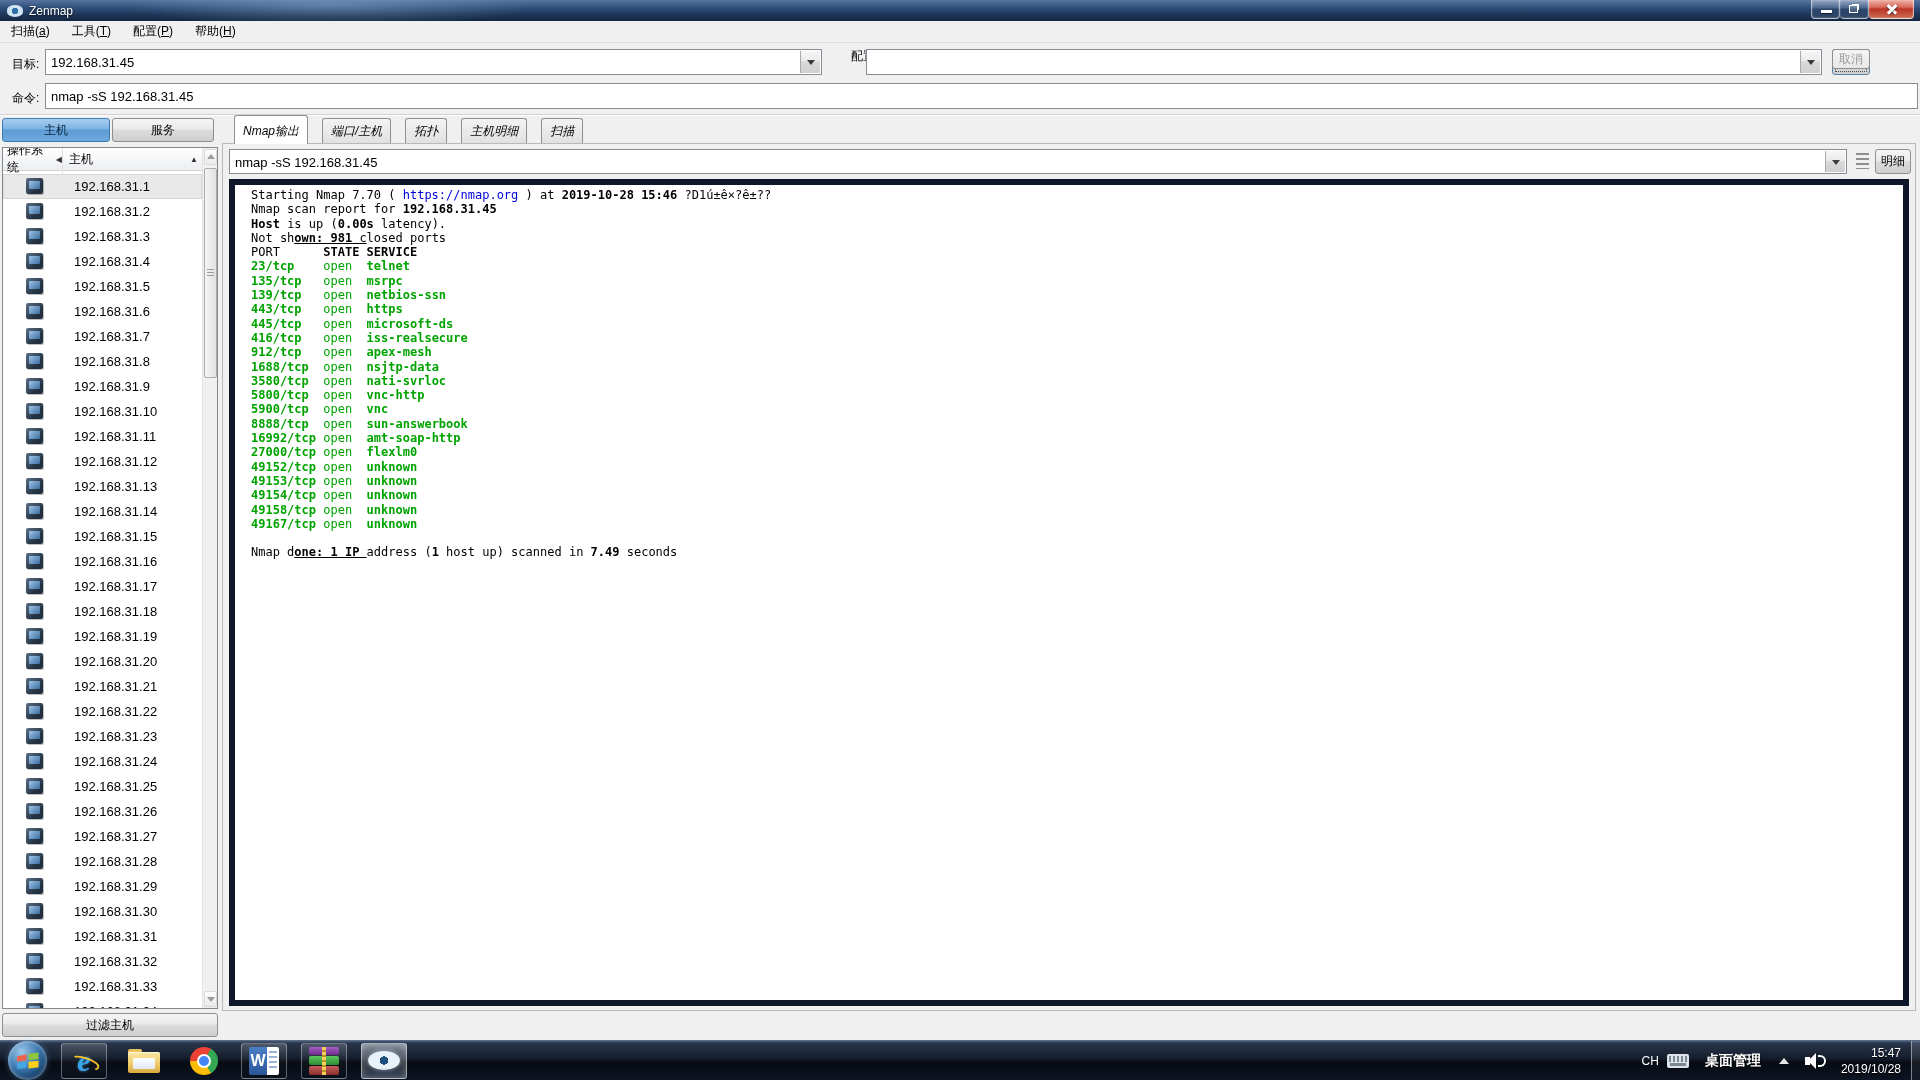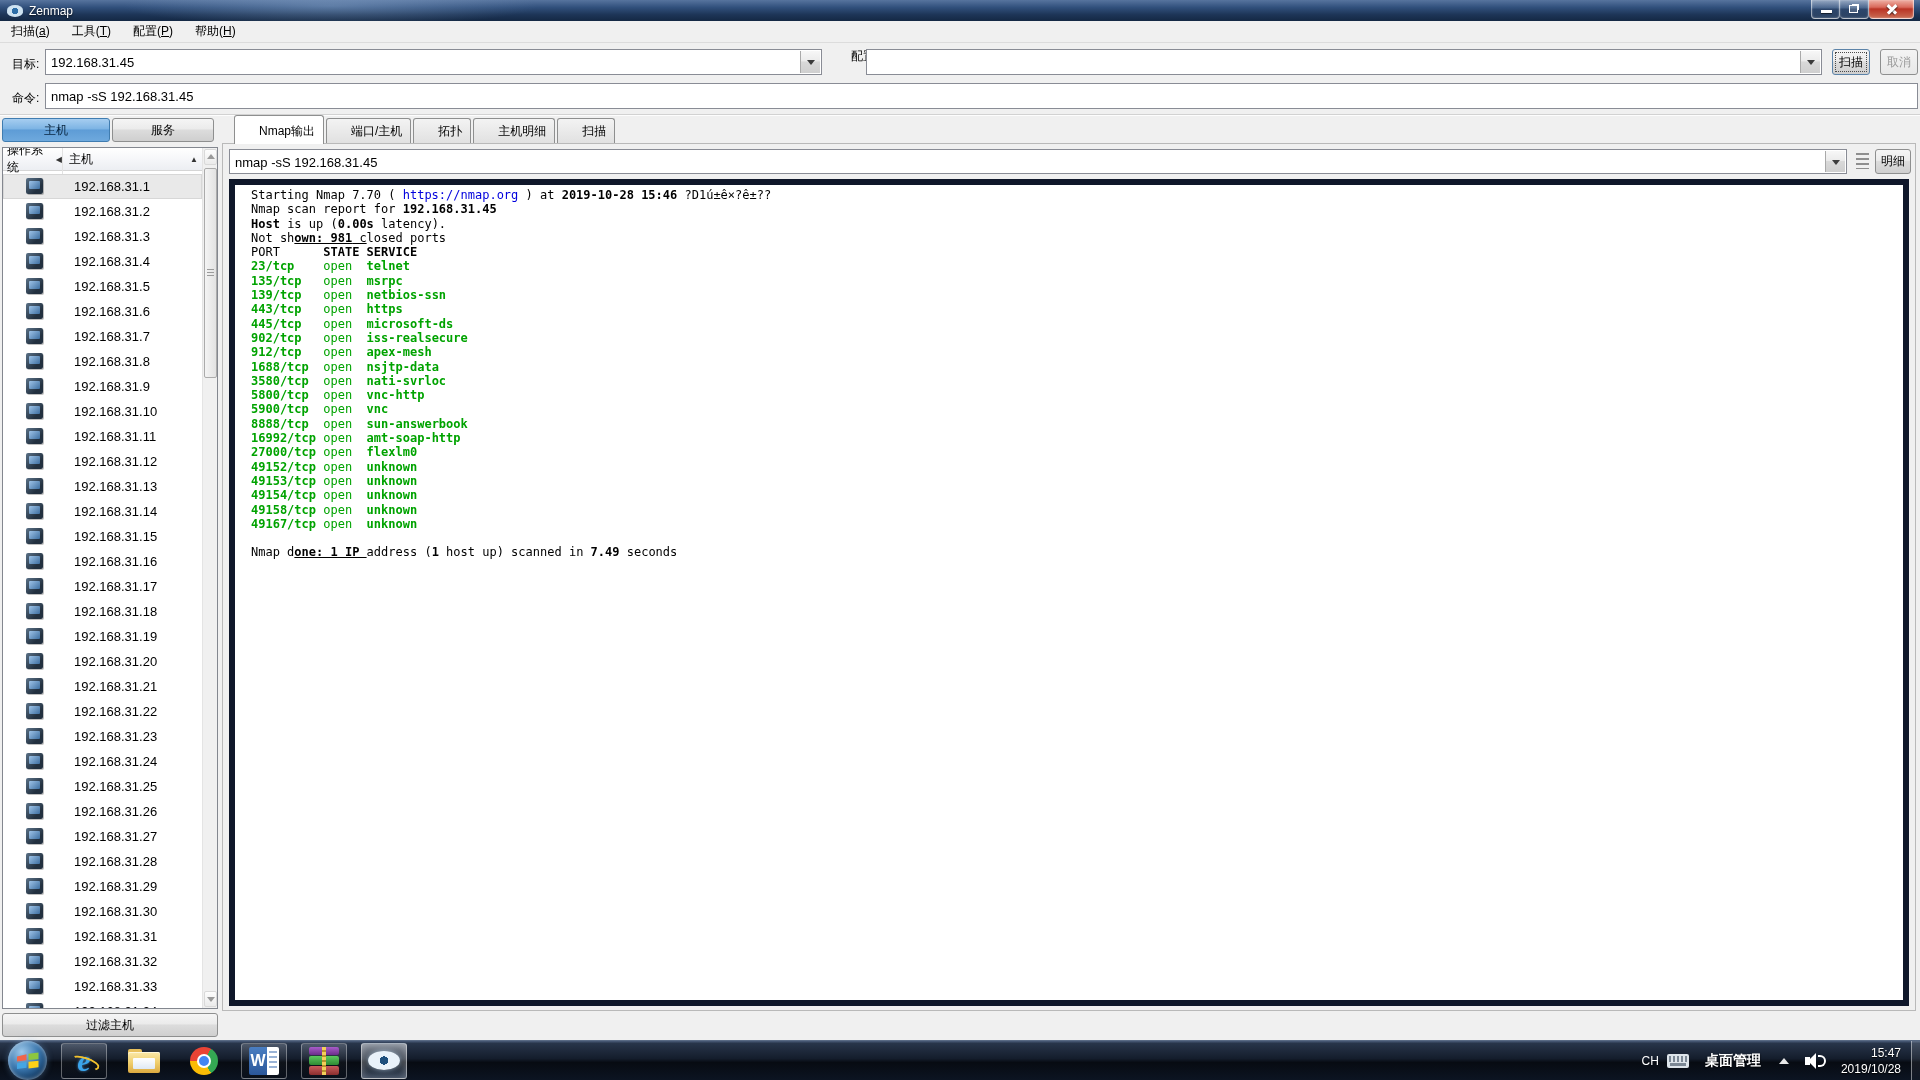--- a/index.html
+++ b/index.html
@@ -81,21 +81,21 @@
     border-left:4px solid transparent; border-right:4px solid transparent; border-top:5px solid #9a9a9a; }
   .sb-thumb { position:absolute; left:1px; top:20px; width:13px; height:210px;
     background:linear-gradient(90deg,#f4f4f4,#e2e2e2); border:1px solid #ababab; border-radius:2px; }
   .sb-grip { position:absolute; left:2px; top:50%; margin-top:-4px; width:7px; height:8px;
     background:repeating-linear-gradient(#9b9b9b 0 1px, transparent 1px 3px); }
   .filter-btn { position:absolute; left:2px; top:1013px; width:216px; height:24px; }
 
   
   .tabbar { position:absolute; left:234px; top:121px; height:23px; display:flex; align-items:flex-end; }
   .tab { border:1px solid #8e8f8f; border-bottom:none; border-radius:3px 3px 0 0;
-    background:linear-gradient(#f3f3f3,#e0e0e0); padding:4px 8px 4px 24px; margin-right:2px; font-size:12px; position:relative; }
+    background:linear-gradient(#f3f3f3,#e0e0e0); padding:4px 8px 4px 8px; margin-right:14px; font-size:12px; position:relative;font-style:italic; }
   .tab.active { background:#fff; padding-top:7px; margin-top:-3px; z-index:3; }
   .output-panel { position:absolute; left:222px; top:143px; width:1694px; height:868px;
     background:#f0f0f0; border:1px solid #b9b9b9; z-index:2; }
   .out-combo { position:absolute; left:6px; top:5px; width:1618px; height:25px; background:#fff; border:1px solid #898c95; }
   .lines-icon { position:absolute; right:46px; top:9px; width:13px; height:16px;
     background:repeating-linear-gradient(#8f8f8f 0 2px, transparent 2px 5px); }
   .detail-btn { right:4px; top:5px; width:36px; height:25px; position:absolute; }
   .out-text { position:absolute; left:6px; top:35px; right:6px; bottom:4px; background:#fff;
     border:6px solid #0f172a; padding:3px 0 0 16px; overflow:hidden;
     font-family:"DejaVu Sans Mono", monospace; font-size:12px; line-height:14.3px; }
@@ -212,21 +212,21 @@
     </span>
 </div>
 <span class="lbl" style="left:831px; top:48px;margin-left:20px;">配置:</span>
 <div class="combo" style="left:866px; top:49px; width:956px;">
   <span class="combo-text"></span>
   <span class="combo-arrowbtn">
       <span class="tri-down"></span>
     </span>
 </div>
 <div class="btn focused" style="left:1832px; top:49px; width:38px; height:26px;">扫描</div>
-<div class="btn disabled" style="left:1880px; top:49px; width:38px; height:26px;font-family:Liberation Serif, serif;">取消</div>
+<div class="btn disabled" style="left:1832px; top:49px; width:38px; height:20px;font-family:Liberation Serif, serif;">取消</div>
 
 <span class="lbl" style="left:12px; top:90px;">命令:</span>
 <div class="textinput" style="left:45px; top:83px; width:1873px;">
   <span class="combo-text">nmap -sS 192.168.31.45</span>
 </div>
 <div class="toolbar-sep"></div>
 
 <div class="btn side-btn active" style="left:2px; top:118px; width:108px;">主机</div>
 <div class="btn side-btn" style="left:112px; top:118px; width:102px;">服务</div>
 
@@ -521,21 +521,21 @@
       <div class="out-line"><span>Starting Nmap 7.70 ( </span><span class="seg-link">https://nmap.org</span><span> ) at </span><span class="seg-b">2019-10-28 15:46</span><span> ?D1ú±ê×?ê±??</span></div>
       <div class="out-line"><span>Nmap scan report for </span><span class="seg-b">192.168.31.45</span></div>
       <div class="out-line"><span class="seg-b">Host</span><span> is up (</span><span class="seg-b">0.00s</span><span> latency).</span></div>
       <div class="out-line"><span>Not sh</span><span class="seg-bu">own: 981</span><span class="seg-u"> c</span><span>losed ports</span></div>
       <div class="out-line"><span>PORT      </span><span class="seg-nb">STATE SERVICE</span></div>
       <div class="out-line"><span class="seg-gb">23/tcp    </span><span class="seg-g">open  </span><span class="seg-gb">telnet</span></div>
       <div class="out-line"><span class="seg-gb">135/tcp   </span><span class="seg-g">open  </span><span class="seg-gb">msrpc</span></div>
       <div class="out-line"><span class="seg-gb">139/tcp   </span><span class="seg-g">open  </span><span class="seg-gb">netbios-ssn</span></div>
       <div class="out-line"><span class="seg-gb">443/tcp   </span><span class="seg-g">open  </span><span class="seg-gb">https</span></div>
       <div class="out-line"><span class="seg-gb">445/tcp   </span><span class="seg-g">open  </span><span class="seg-gb">microsoft-ds</span></div>
-      <div class="out-line"><span class="seg-gb">902/tcp   </span><span class="seg-g">open  </span><span class="seg-gb">iss-realsecure</span></div>
+      <div class="out-line"><span class="seg-gb">416/tcp   </span><span class="seg-g">open  </span><span class="seg-gb">iss-realsecure</span></div>
       <div class="out-line"><span class="seg-gb">912/tcp   </span><span class="seg-g">open  </span><span class="seg-gb">apex-mesh</span></div>
       <div class="out-line"><span class="seg-gb">1688/tcp  </span><span class="seg-g">open  </span><span class="seg-gb">nsjtp-data</span></div>
       <div class="out-line"><span class="seg-gb">3580/tcp  </span><span class="seg-g">open  </span><span class="seg-gb">nati-svrloc</span></div>
       <div class="out-line"><span class="seg-gb">5800/tcp  </span><span class="seg-g">open  </span><span class="seg-gb">vnc-http</span></div>
       <div class="out-line"><span class="seg-gb">5900/tcp  </span><span class="seg-g">open  </span><span class="seg-gb">vnc</span></div>
       <div class="out-line"><span class="seg-gb">8888/tcp  </span><span class="seg-g">open  </span><span class="seg-gb">sun-answerbook</span></div>
       <div class="out-line"><span class="seg-gb">16992/tcp </span><span class="seg-g">open  </span><span class="seg-gb">amt-soap-http</span></div>
       <div class="out-line"><span class="seg-gb">27000/tcp </span><span class="seg-g">open  </span><span class="seg-gb">flexlm0</span></div>
       <div class="out-line"><span class="seg-gb">49152/tcp </span><span class="seg-g">open  </span><span class="seg-gb">unknown</span></div>
       <div class="out-line"><span class="seg-gb">49153/tcp </span><span class="seg-g">open  </span><span class="seg-gb">unknown</span></div>

